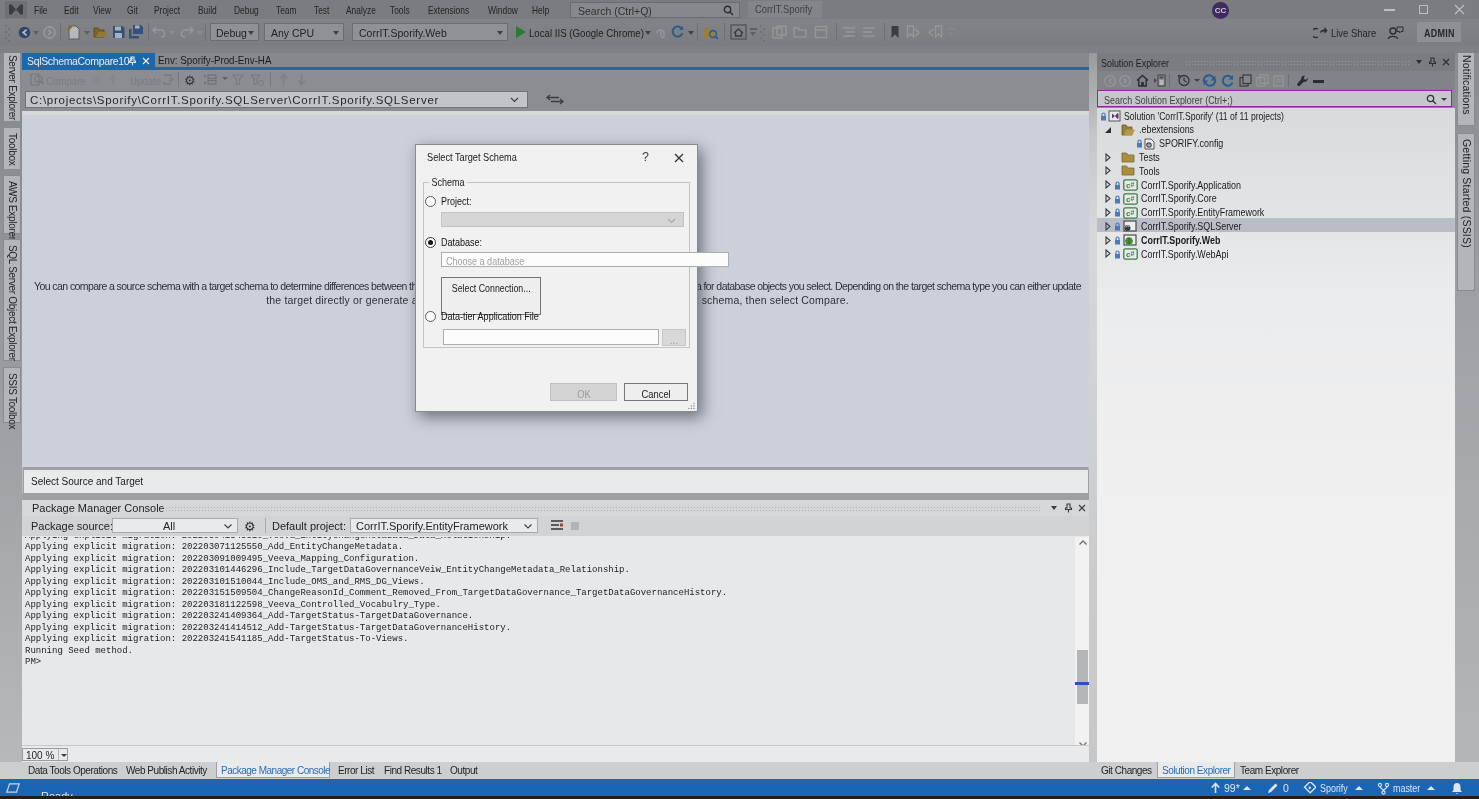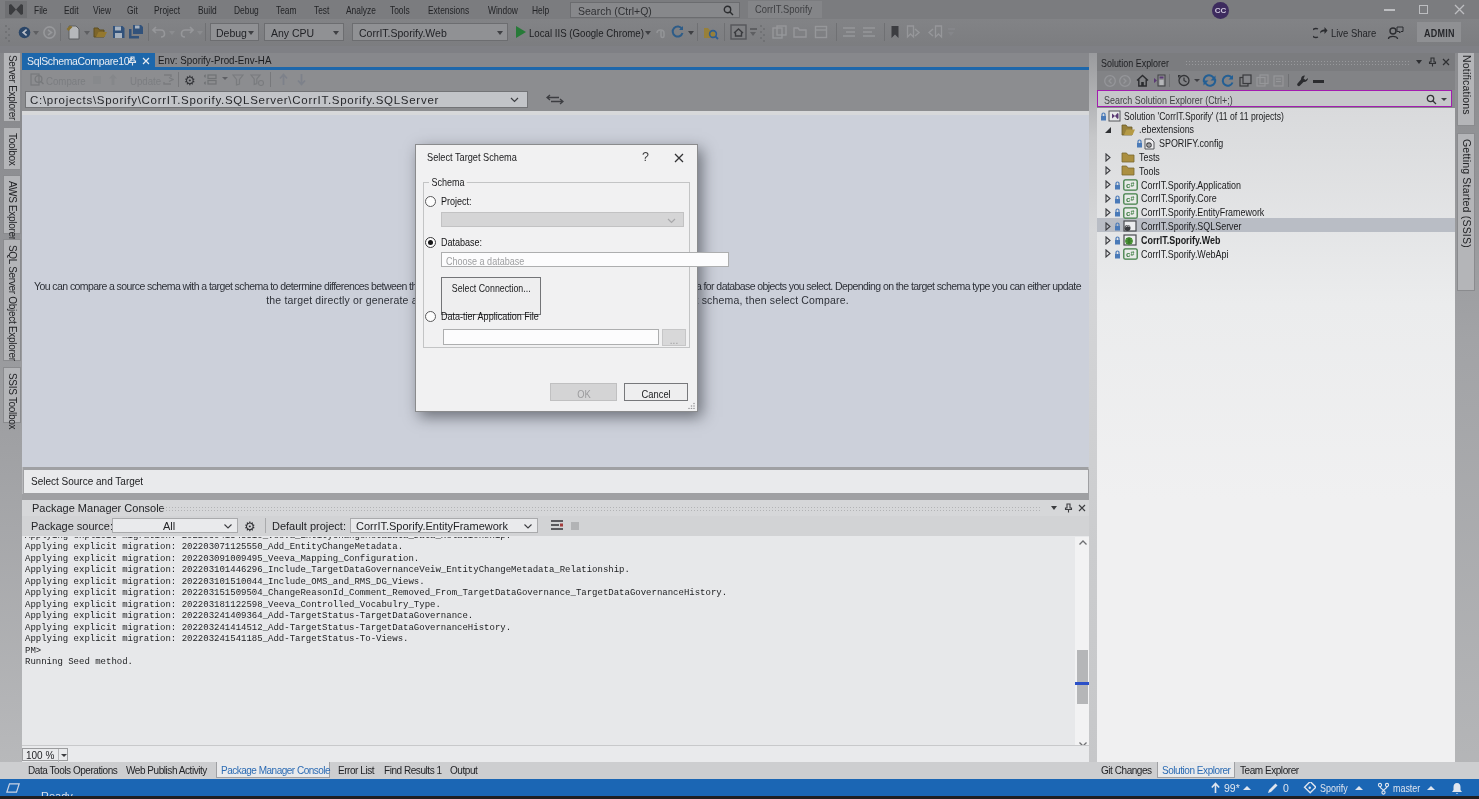--- a/index.html
+++ b/index.html
@@ -376,22 +376,22 @@
         <div>Applying explicit migration: 202203041545510_Veeva_EntityChangeMetadata_Data_Relationship.</div>
         <div>Applying explicit migration: 202203071125550_Add_EntityChangeMetadata.</div>
         <div>Applying explicit migration: 202203091009495_Veeva_Mapping_Configuration.</div>
         <div>Applying explicit migration: 202203101446296_Include_TargetDataGovernanceVeiw_EntityChangeMetadata_Relationship.</div>
         <div>Applying explicit migration: 202203101510044_Include_OMS_and_RMS_DG_Views.</div>
         <div>Applying explicit migration: 202203151509504_ChangeReasonId_Comment_Removed_From_TargetDataGovernance_TargetDataGovernanceHistory.</div>
         <div>Applying explicit migration: 202203181122598_Veeva_Controlled_Vocabulry_Type.</div>
         <div>Applying explicit migration: 202203241409364_Add-TargetStatus-TargetDataGovernance.</div>
         <div>Applying explicit migration: 202203241414512_Add-TargetStatus-TargetDataGovernanceHistory.</div>
         <div>Applying explicit migration: 202203241541185_Add-TargetStatus-To-Views.</div>
+        <div>Running Seed method.</div>
         <div>PM&gt;</div>
-        <div>Running Seed method.</div>
       </div>
     </div>
 
     <div class="ab" style="left:1053px;top:37px;width:15px;height:214px;background:#f2f2f3;">
       <svg class="ab" style="left:4px;top:3px;" width="8" height="5" viewBox="0 0 8 5">
           <path d="M0.5 4.5 L4 1 L7.5 4.5" fill="none" stroke="#6e6f72" stroke-width="1.3"></path>
         </svg>
       <div class="ab" style="left:2px;top:113px;width:11px;height:54px;background:#b5b6b8;"></div>
       <div class="ab" style="left:0;top:145px;width:15px;height:3px;background:#2b50c8;"></div>
       <svg class="ab" style="left:4px;top:205px;" width="8" height="5" viewBox="0 0 8 5">

